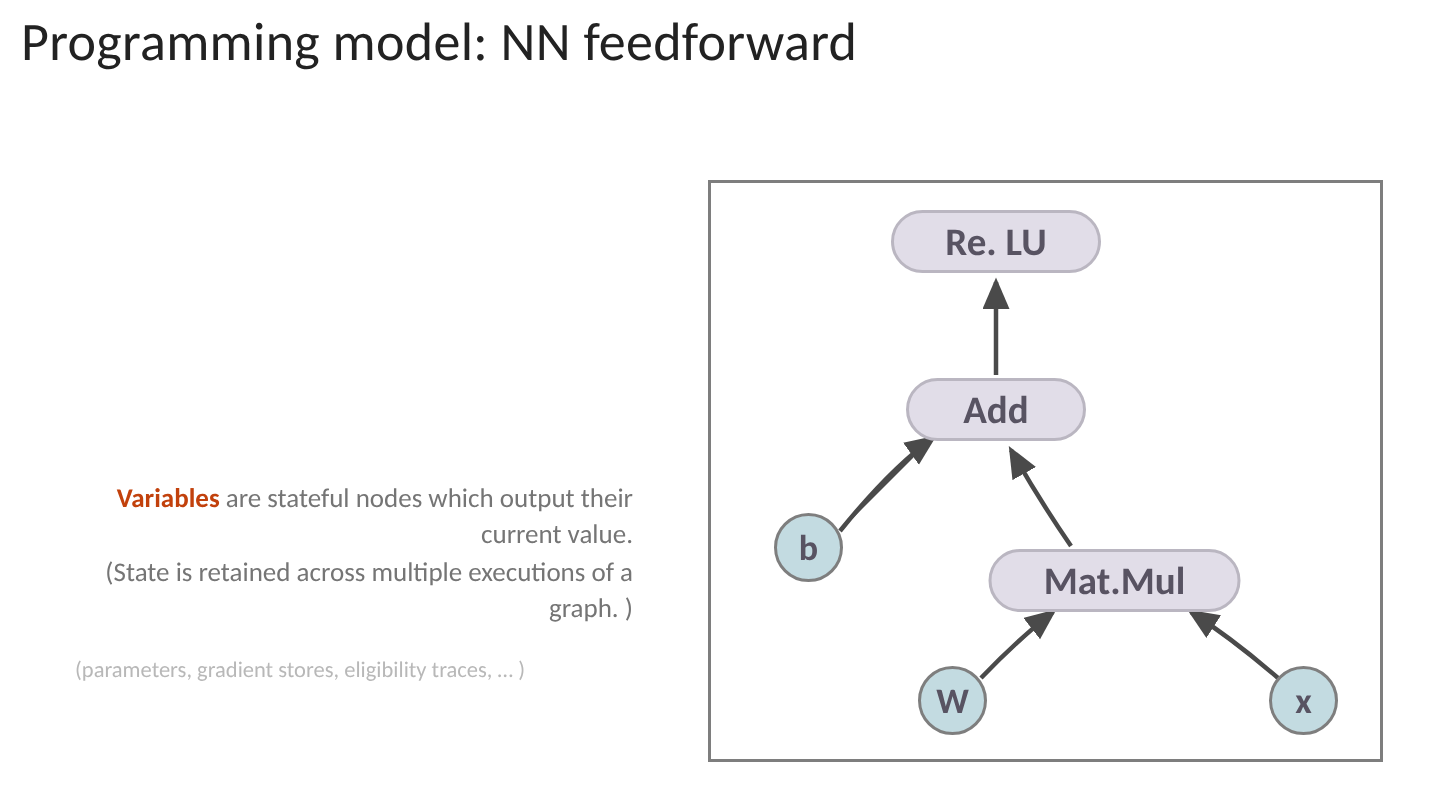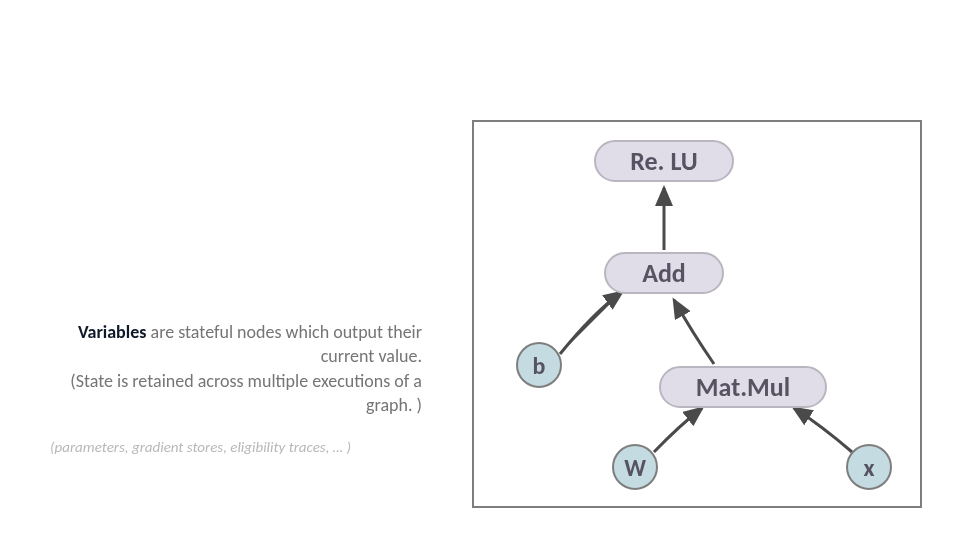--- a/index.html
+++ b/index.html
@@ -4,42 +4,43 @@
 <style>
   * { box-sizing: border-box; margin: 0; padding: 0; }
   html, body { width: 960px; height: 540px; font-family: "Segoe UI", Calibri, Arial, sans-serif; background: #fff; }
   .slide { position: relative; width: 960px; height: 540px; }
   .title { position: absolute; left: 14px; top: 6px; font-size: 36px; font-weight: 400; color: #222; letter-spacing: 0.2px; }
   .equation { position: absolute; left: 90px; top: 175px; font-size: 26px; color: #444; font-family: "Cambria Math", Georgia, serif; }
   .equation .sub { font-size: 16px; vertical-align: sub; font-style: italic; }
   .equation .rm { font-style: normal; }
   .equation .it { font-style: italic; }
   .blurb { position: absolute; left: 50px; top: 320px; width: 372px; text-align: right; color: #757575; font-size: 18px; line-height: 1.35; }
-  .blurb .bold { font-weight: 700; color: #0f172a; }
-  .footnote { position: absolute; left: 50px; top: 438px; width: 372px; text-align: left; color: #b8b8b8; font-size: 15px; font-style: italic; }
+  .blurb .bold { font-weight: 700; color: #c2410c; }
+  .footnote { position: absolute; left: 50px; top: 438px; width: 372px; text-align: left; color: #b8b8b8; font-size: 15px; }
 
   .diagram-box { position: absolute; left: 472px; top: 120px; width: 450px; height: 388px; border: 2.5px solid #7e7e7e; background: #fff; }
   .diagram-inner { position: relative; width: 100%; height: 100%; }
 
   .op-node { position: absolute; display: flex; align-items: center; justify-content: center; border: 2.5px solid #bab6c1; background: #e1dde8; color: #585362; border-radius: 22px; font-size: 26px; font-weight: 600; }
   .relu { left: 120px; top: 18px; width: 140px; height: 42px; }
   .add  { left: 130px; top: 130px; width: 120px; height: 42px; }
   .matmul { left: 185px; top: 244px; width: 168px; height: 42px; }
 
   .var-node { position: absolute; display: flex; align-items: center; justify-content: center; border: 2.5px solid #7e7e7e; background: #c3dbe1; color: #585362; border-radius: 50%; font-size: 24px; font-weight: 700; width: 46px; height: 46px; }
   .node-b { left: 42px; top: 220px; }
   .node-w { left: 138px; top: 322px; }
   .node-x { left: 372px; top: 322px; }
 
   .arrow { position: absolute; stroke: #4a4a4a; fill: #4a4a4a; }
 </style>
 </head>
 <body>
 
 <div class="slide">
+  <div class="title">Programming model: NN feedforward</div>
 
 
   <div class="blurb">
     <span class="bold">Variables</span><span> are stateful nodes which output their current value.</span><br>
     <span>(State is retained across multiple executions of a graph. )</span>
   </div>
 
   <div class="footnote">(parameters, gradient stores, eligibility traces, … )</div>
 
   <div class="diagram-box">

